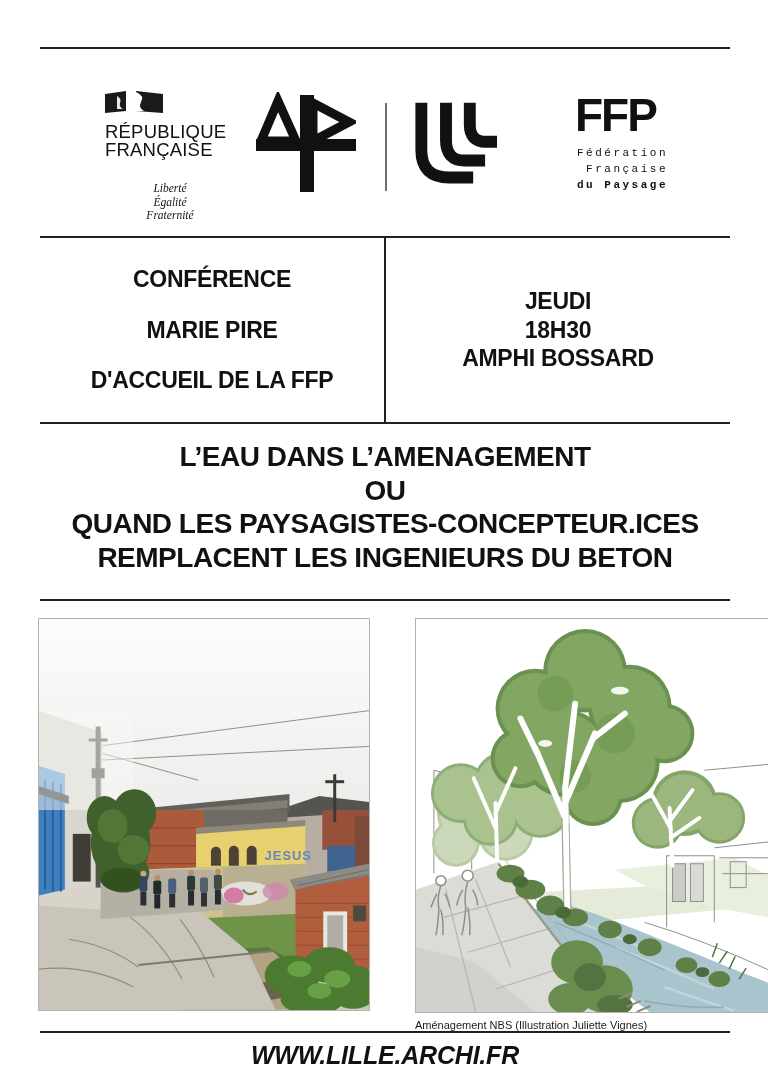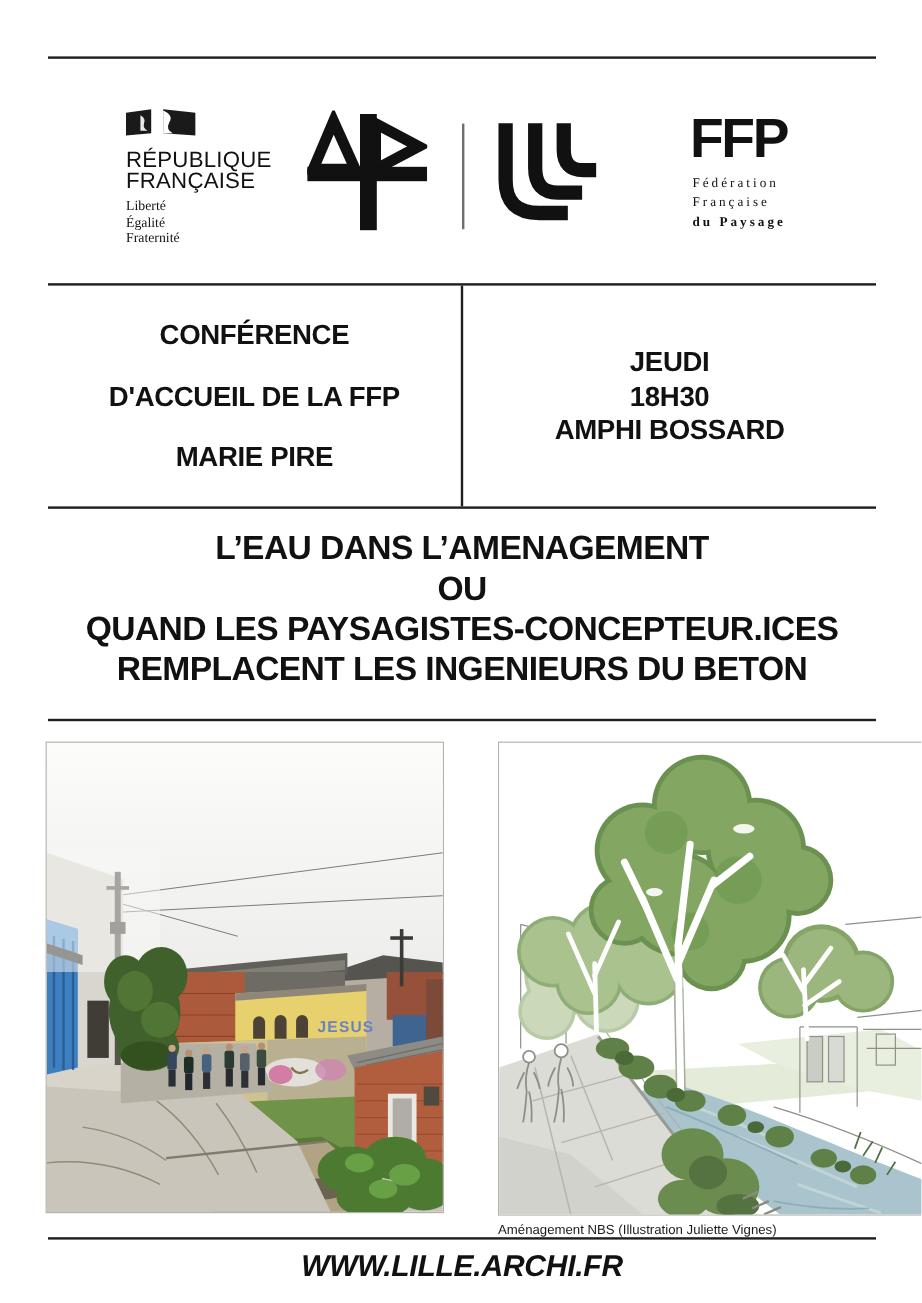--- a/index.html
+++ b/index.html
@@ -2,27 +2,27 @@
 <html><head>
 <meta charset="utf-8">
 <style>
   html,body{margin:0;padding:0;background:#ffffff;}
   #poster{position:relative;width:768px;height:1086px;background:#fff;overflow:hidden;
           font-family:"Liberation Sans",sans-serif;color:#111;}
   .rule{position:absolute;background:#1f1f1f;height:2px;width:690px;left:40px;}
   
   .rf{position:absolute;left:105px;top:90px;width:130px;}
   .rf-name{font-weight:normal;font-size:18.5px;line-height:18px;letter-spacing:.2px;margin-top:5px;}
-  .rf-motto{font-family:"Liberation Serif",serif;font-size:11.5px;line-height:13.5px;margin-top:6px;}
+  .rf-motto{font-family:"Liberation Serif",serif;font-style:italic;font-size:11.5px;line-height:13.5px;margin-top:23px;text-align:center;}
   .ap-logo{position:absolute;left:256px;top:92px;}
   .logo-divider{position:absolute;left:385px;top:103px;width:2px;height:88px;background:#6f6f6f;}
   .lll-logo{position:absolute;left:412px;top:96px;}
   .ffp{position:absolute;left:575px;top:93px;}
   .ffp-acronym{font-weight:bold;font-size:46px;line-height:44px;letter-spacing:-2px;}
-  .ffp-line{font-family:Liberation Serif, serif;font-size:11px;line-height:16px;letter-spacing:2.5px;margin-left:2px;}
+  .ffp-line{font-family:Liberation Mono, monospace;font-size:11px;line-height:16px;letter-spacing:2.5px;margin-left:2px;text-align:right;}
   .ffp-line.bold{font-weight:bold;}
   
   .info{position:absolute;left:40px;top:236px;width:690px;height:184px;
         border-top:2px solid #1f1f1f;border-bottom:2px solid #1f1f1f;display:flex;}
   .cell{width:344px;height:100%;display:flex;flex-direction:column;justify-content:center;
         align-items:center;text-align:center;font-weight:bold;font-size:23px;line-height:28.5px;letter-spacing:-.3px;}
   .cell.first{border-right:2px solid #1f1f1f;gap:22px;}
   
   .title{position:absolute;left:40px;top:440px;width:690px;text-align:center;
          font-weight:bold;font-size:28px;line-height:33.5px;letter-spacing:-.5px;}
@@ -85,22 +85,22 @@
     <div style="margin-top:8px;">
       <div class="ffp-line">Fédération</div>
       <div class="ffp-line">Française</div>
       <div class="ffp-line bold">du Paysage</div>
     </div>
   </div>
 
   <div class="info">
     <div class="cell first">
       <div>CONFÉRENCE</div>
+      <div>MARIE PIRE</div>
       <div>D'ACCUEIL DE LA FFP</div>
-      <div>MARIE PIRE</div>
     </div>
     <div class="cell">
       <div>JEUDI</div>
       <div>18H30</div>
       <div>AMPHI BOSSARD</div>
     </div>
   </div>
 
   <div class="title">
     <div>L’EAU DANS L’AMENAGEMENT</div>

